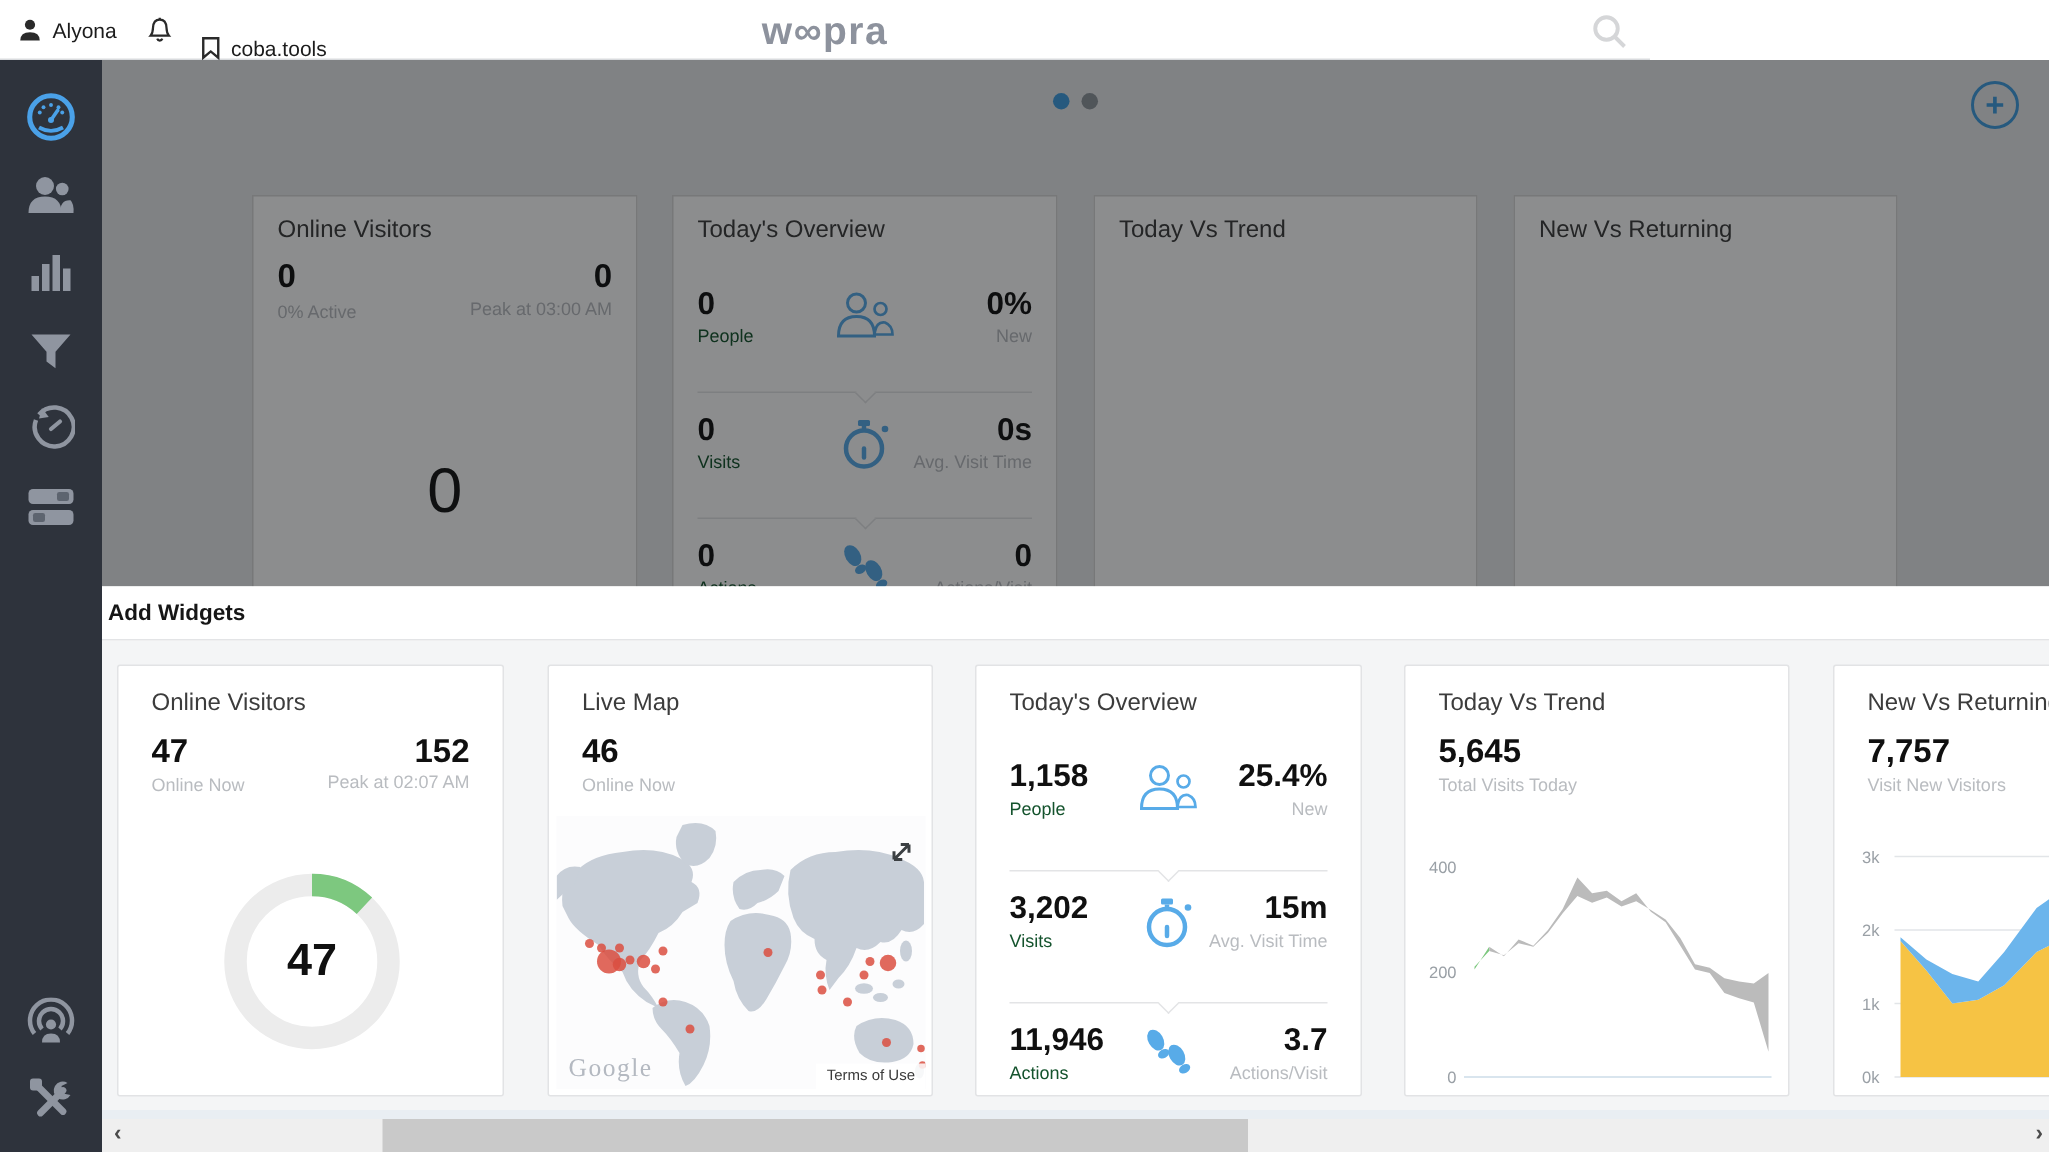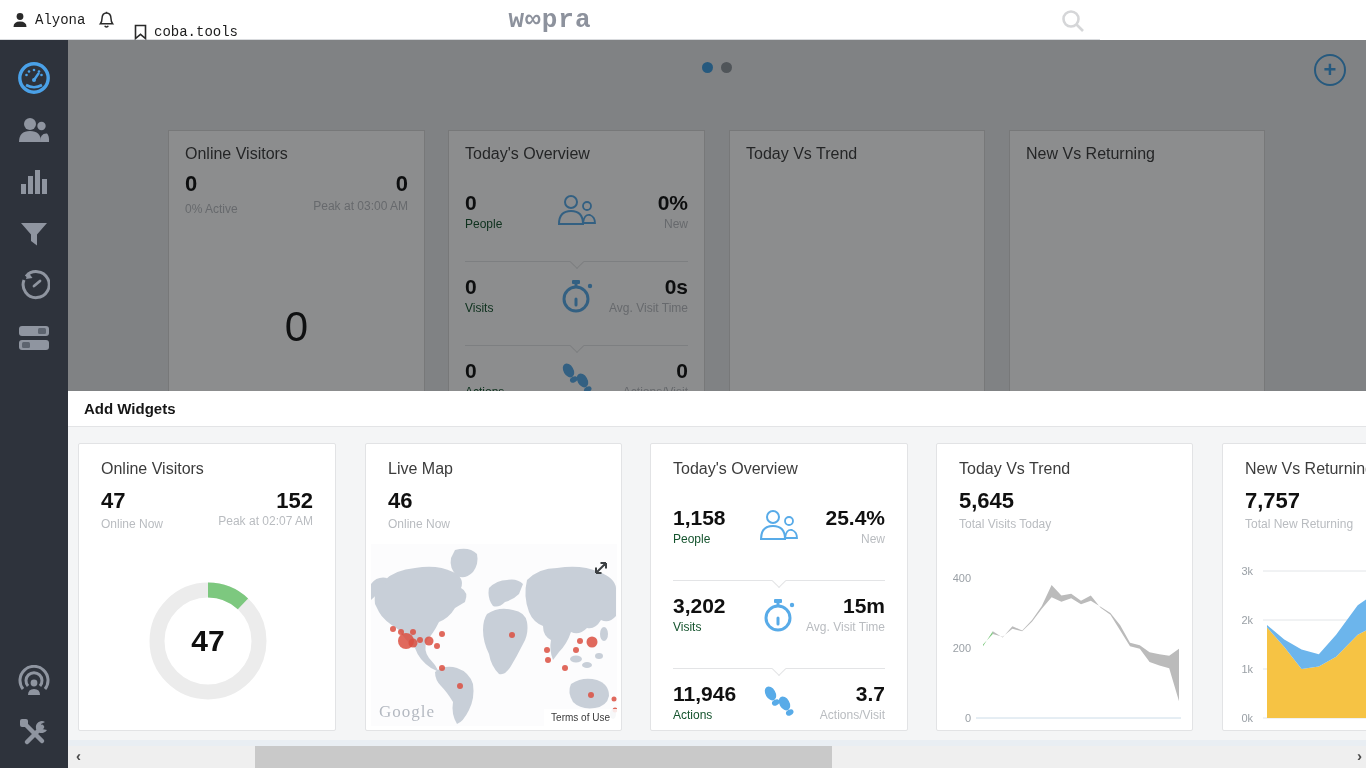--- a/index.html
+++ b/index.html
@@ -1,21 +1,21 @@
 <!DOCTYPE html>
 <html><head>
 <meta charset="utf-8">
 <style>
   * { margin:0; padding:0; box-sizing:border-box; }
   html,body { width:1366px; height:768px; overflow:hidden; background:#fff;
     font-family:"Liberation Sans", sans-serif; }
 
   
   #topbar { position:absolute; left:0; top:0; width:1100px; height:40px; background:#fff;
-    border-bottom:1px solid #d9dbde; z-index:30;font-family:Liberation Mono, monospace; }
+    border-bottom:1px solid #d9dbde; z-index:30; }
   .tb-item { position:absolute; top:0; height:40px; display:flex; align-items:center; gap:7px;
     color:#1c1c1c; font-size:14px; cursor:pointer; }
   #tb-user { left:12px; }
   #tb-bell { left:98px; }
   #tb-bookmark { left:134px;margin-top:12px; }
   #tb-logo { position:absolute; left:0; right:0; top:0; height:40px; display:flex;
     align-items:center; justify-content:center; color:#8d929d; font-size:26px; font-weight:bold;
     letter-spacing:1px; }
   #tb-search { position:absolute; right:14px; top:8px; }
 
@@ -58,21 +58,21 @@
   .ov-div::before { content:''; position:absolute; left:0; right:0; top:8px; border-top:1px solid #e3e4e6; }
   .ov-div::after { content:''; position:absolute; left:50%; top:4px; width:9px; height:9px;
     margin-left:-5px; background:#fff; border-right:1px solid #e3e4e6; border-bottom:1px solid #e3e4e6;
     transform:rotate(45deg); }
 
   
   #panel { position:absolute; left:68px; top:391px; width:1298px; height:349px; background:#f4f5f6;
     z-index:10; overflow:hidden; }
   #panel-header { position:absolute; left:0; top:0; width:100%; height:36px; background:#fff;
     border-bottom:1px solid #e3e4e6; }
-  #panel-title { position:absolute; left:16px; top:9px; font-size:15px; font-weight:bold; color:#161616; }
+  #panel-title { position:absolute; left:4px; top:9px; font-size:15px; font-weight:bold; color:#161616; }
   .w-card { position:absolute; top:52px; height:288px; background:#fff; border:1px solid #e2e3e5;
     border-radius:2px; cursor:pointer; }
   #wc1 { left:10px;  width:258px; } #wc2 { left:297px; width:257px; }
   #wc3 { left:582px; width:258px; } #wc4 { left:868px; width:257px; }
   #wc5 { left:1154px; width:257px; }
   .w-card .card-title { position:absolute; left:22px; top:16px; }
   .w-card .val-row { left:22px; right:22px; top:44px; }
   .w-card .sub-row { position:absolute; left:22px; right:22px; top:70px; }
   .w-card .ov-rows { left:22px; right:22px; top:62px; }
   .w-card .ov-row { height:66px; }
@@ -435,21 +435,21 @@
         <polygon points="55.8,190 65.6,192.8 75.4,184.75 85.2,187.2 95,177.75 104.8,164.8 114.6,153.25 124.4,157.8 134.2,154.3 144,160.25 153.8,156.75 163.6,162.7 173.4,169 183.2,181.25 193,198.75 202.8,201.2 212.6,208.2 222.4,210.3 232.2,211.7 242,204.7 242,257.2 232.2,224.3 222.4,221.5 212.6,218 202.8,204.7 193,202.25 183.2,186.5 173.4,170.75 163.6,163.75 153.8,151.5 144,156.75 134.2,149.75 124.4,151.5 114.6,141 104.8,162 95,176 85.2,186.5 75.4,182.3 65.6,193.5 55.8,187.2" fill="#bbbbbb"></polygon>
       </svg>
   </div>
 
   <div class="w-card" id="wc5">
     <div class="card-title">New Vs Returning</div>
     <div class="val-row">
       <span class="num">7,757</span>
     </div>
     <div class="sub-row">
-      <span class="sub">Total New Returning</span>
+      <span class="sub">Visit New Visitors</span>
     </div>
     <svg id="nvrSvg" class="chart-svg" width="257" height="288" viewBox="0 0 257 288">
         <line x1="40" y1="274" x2="262" y2="274" stroke="#e2e5e8" stroke-width="1"></line>
         <text x="30" y="278" text-anchor="end" font-size="11" fill="#9aa0a6" font-family="Liberation Sans, sans-serif">0k</text>
         <line x1="40" y1="225" x2="262" y2="225" stroke="#e2e5e8" stroke-width="1"></line>
         <text x="30" y="229" text-anchor="end" font-size="11" fill="#9aa0a6" font-family="Liberation Sans, sans-serif">1k</text>
         <line x1="40" y1="176" x2="262" y2="176" stroke="#e2e5e8" stroke-width="1"></line>
         <text x="30" y="180" text-anchor="end" font-size="11" fill="#9aa0a6" font-family="Liberation Sans, sans-serif">2k</text>
         <line x1="40" y1="127" x2="262" y2="127" stroke="#e2e5e8" stroke-width="1"></line>
         <text x="30" y="131" text-anchor="end" font-size="11" fill="#9aa0a6" font-family="Liberation Sans, sans-serif">3k</text>

